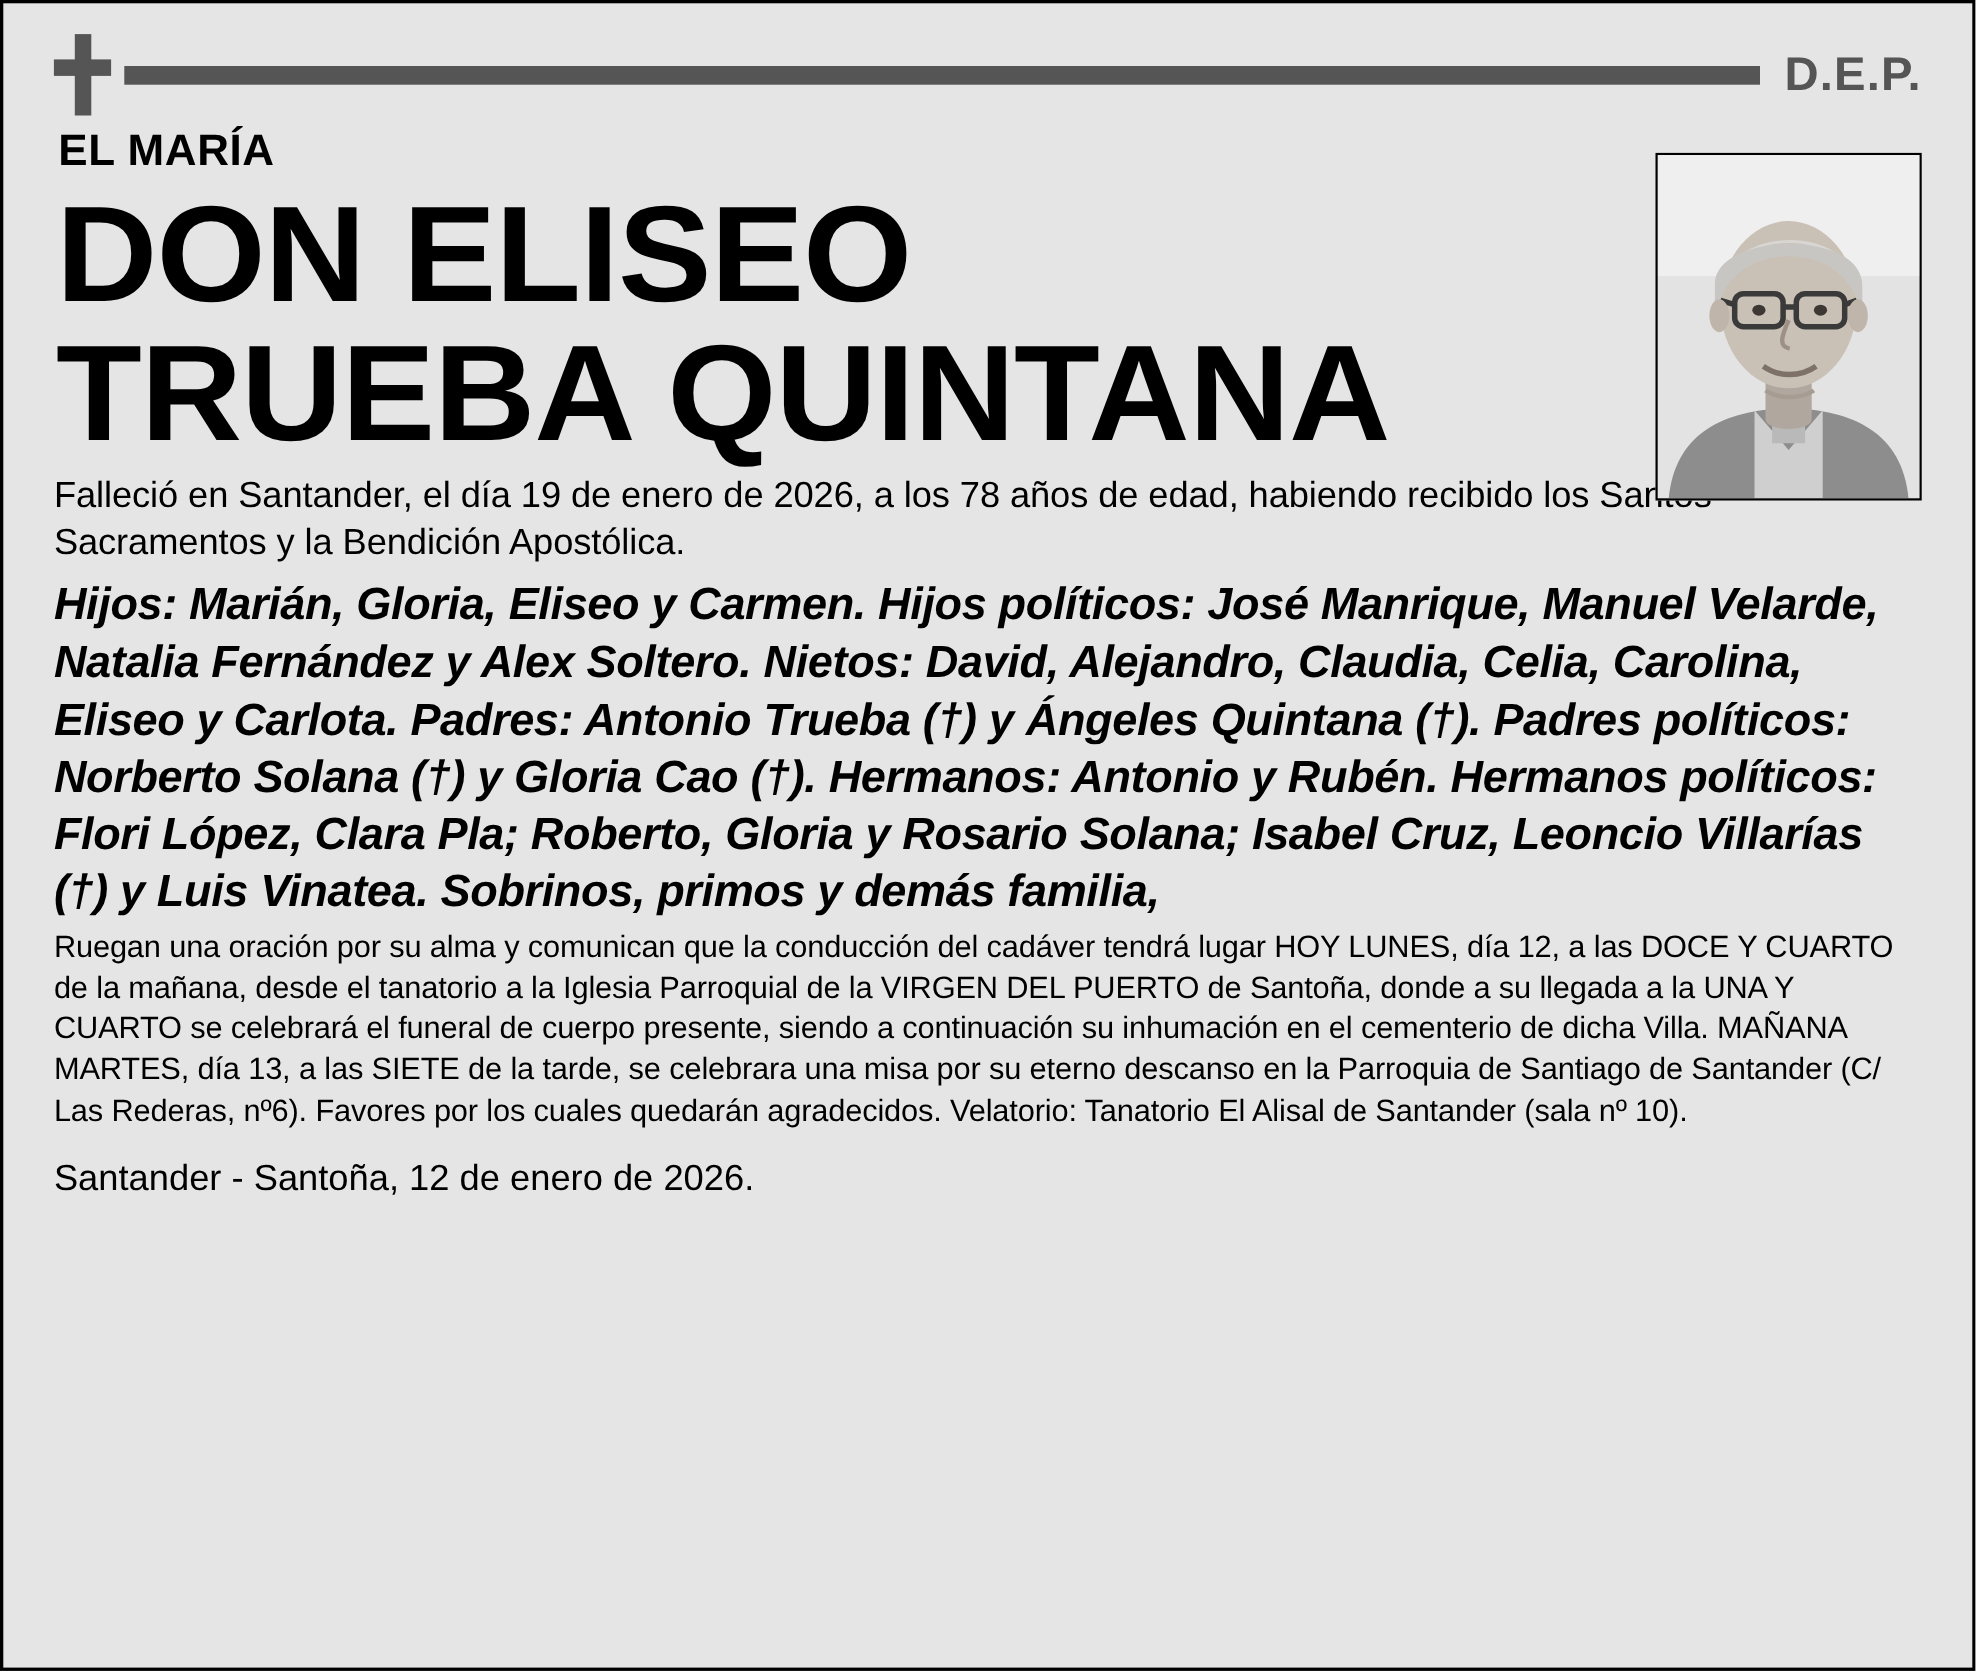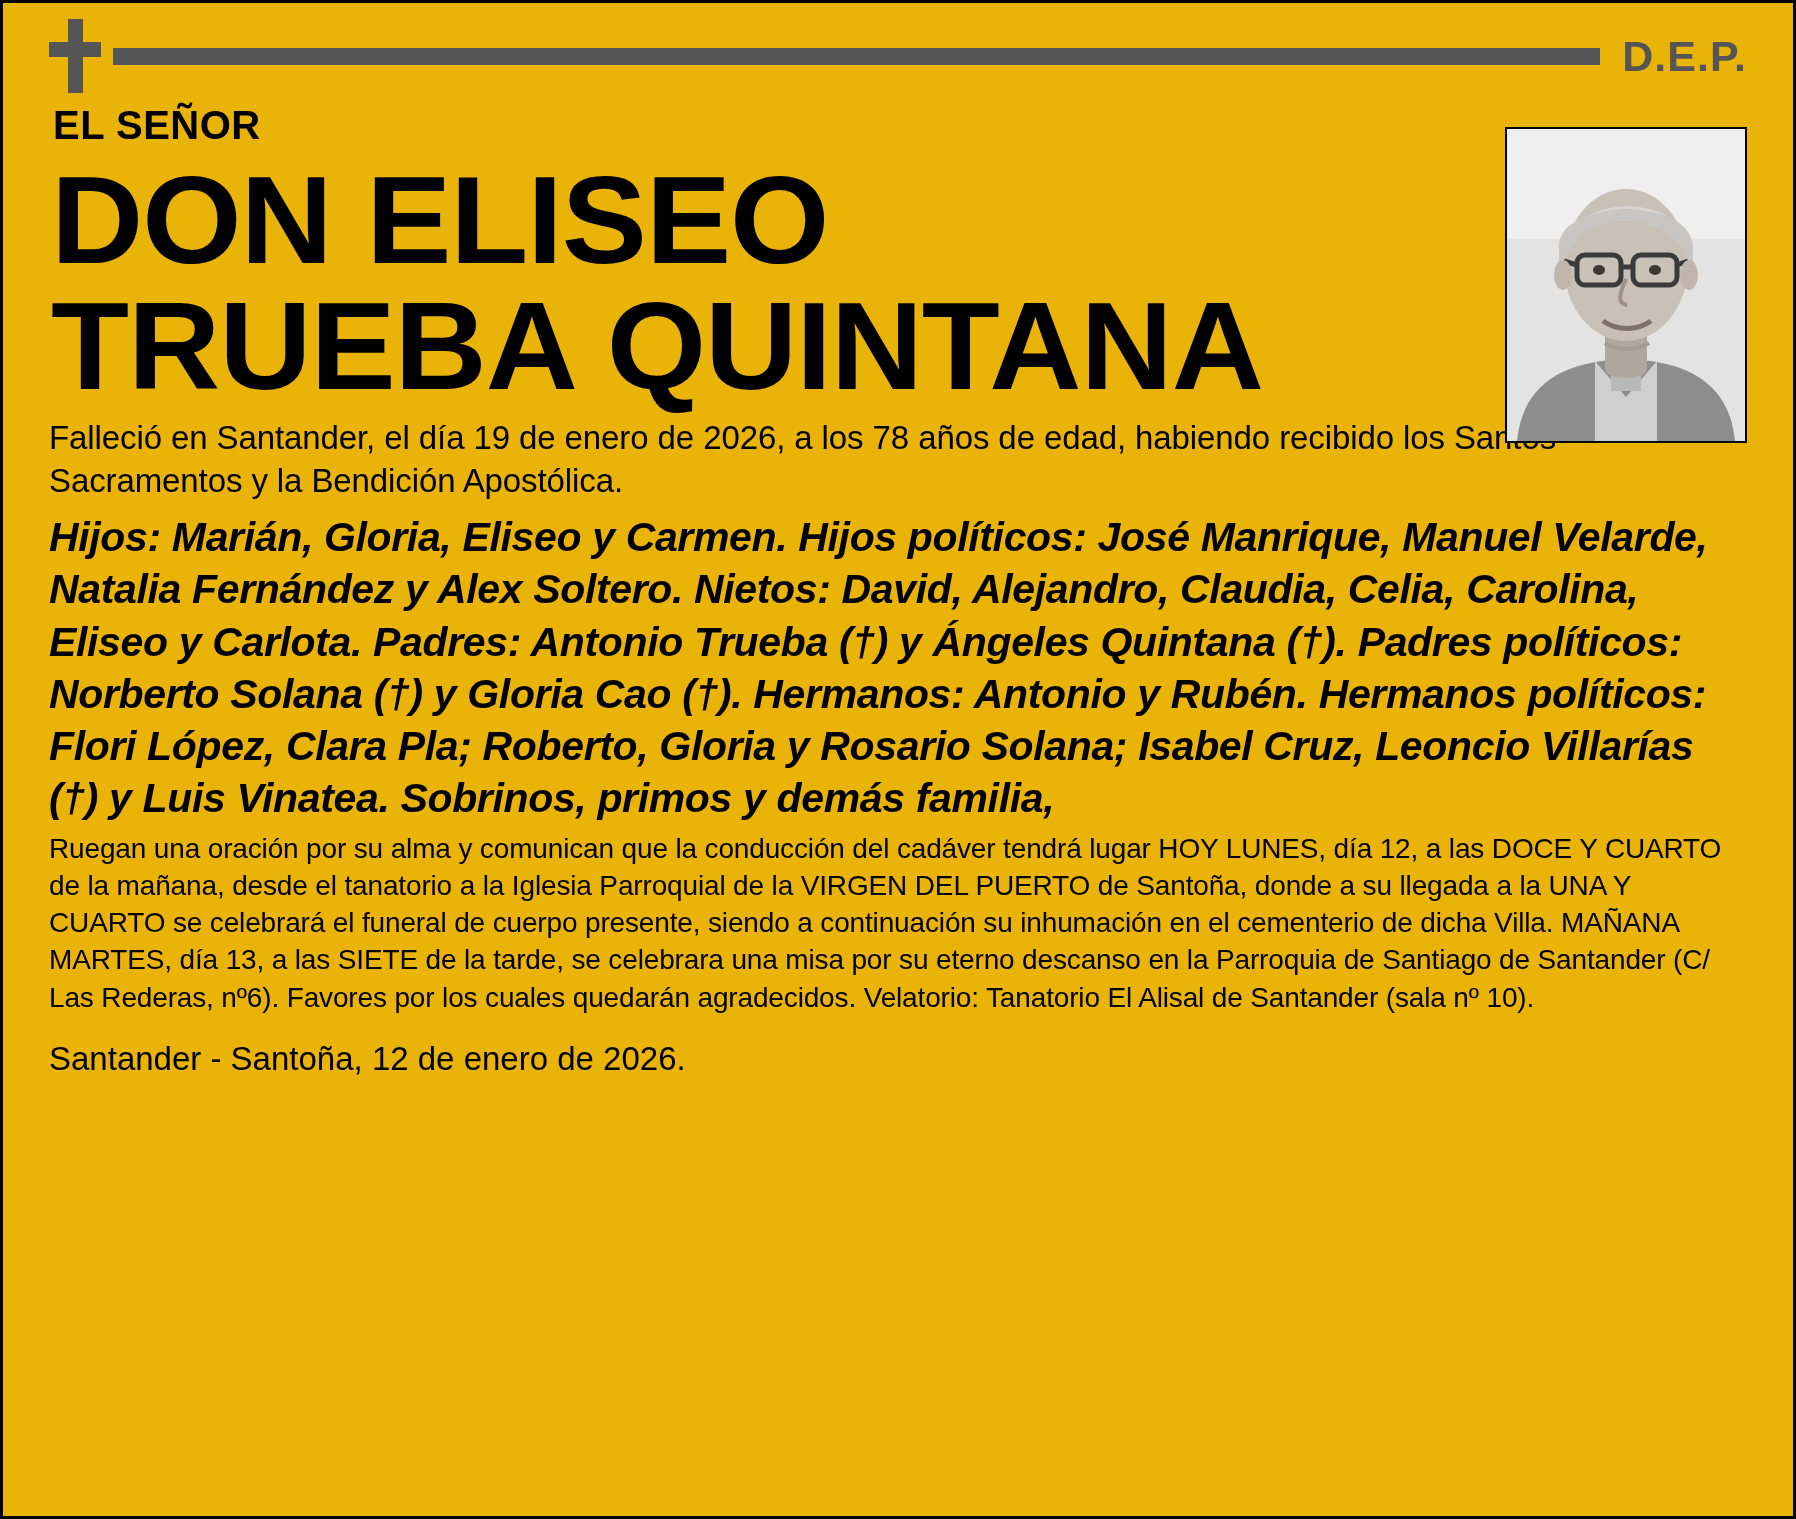--- a/index.html
+++ b/index.html
@@ -9,23 +9,23 @@
   }
   body {
     font-family: "Liberation Sans", sans-serif;
     color: #000000;
   }
   .obituary {
     position: relative;
     width: 1796px;
     height: 1519px;
     box-sizing: border-box;
-    background: #eab308;
+    background: #e5e5e5;
     border: 3px solid #000000;
-    padding: 14px 46px 0 46px;
+    padding: 26px 46px 0 46px;
     overflow: hidden;
   }
 
   
   .top-band {
     display: flex;
     align-items: center;
     height: 78px;
     gap: 0px;
   }
@@ -182,21 +182,21 @@
 
         <path d="M119 150 C 112 166, 110 174, 120 176" fill="none" stroke="#9d9086" stroke-width="4"></path>
         <path d="M96 192 C 110 202, 130 202, 144 192" fill="none" stroke="#7d7168" stroke-width="5"></path>
         <path d="M98 214 C 110 222, 130 222, 142 214" fill="none" stroke="#a79c92" stroke-width="4"></path>
 
         <ellipse cx="56" cy="146" rx="9" ry="15" fill="#bfb5ab"></ellipse>
         <ellipse cx="182" cy="146" rx="9" ry="15" fill="#bfb5ab"></ellipse>
       </svg>
     </div>
 
-    <div class="eltitle">EL SEÑOR</div>
+    <div class="eltitle">EL MARÍA</div>
 
     <div class="bigname">
       <span class="line">DON ELISEO</span>
       <span class="line">TRUEBA QUINTANA</span>
     </div>
   </div>
 
 
   <div class="para-regular">Falleció en Santander, el día 19 de enero de 2026, a los 78 años de edad, habiendo recibido los Santos Sacramentos y la Bendición Apostólica.</div>
 

